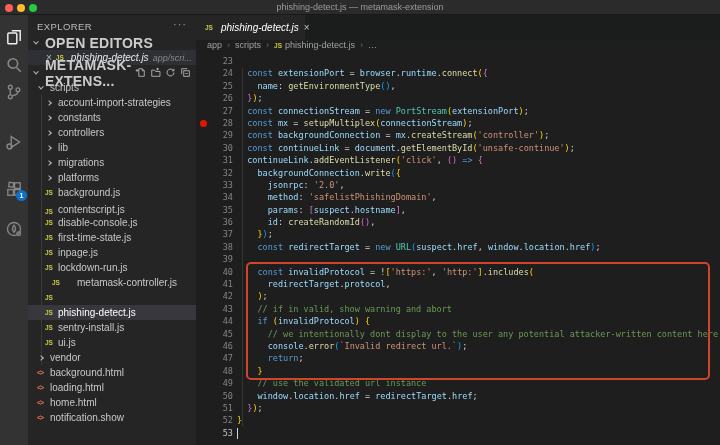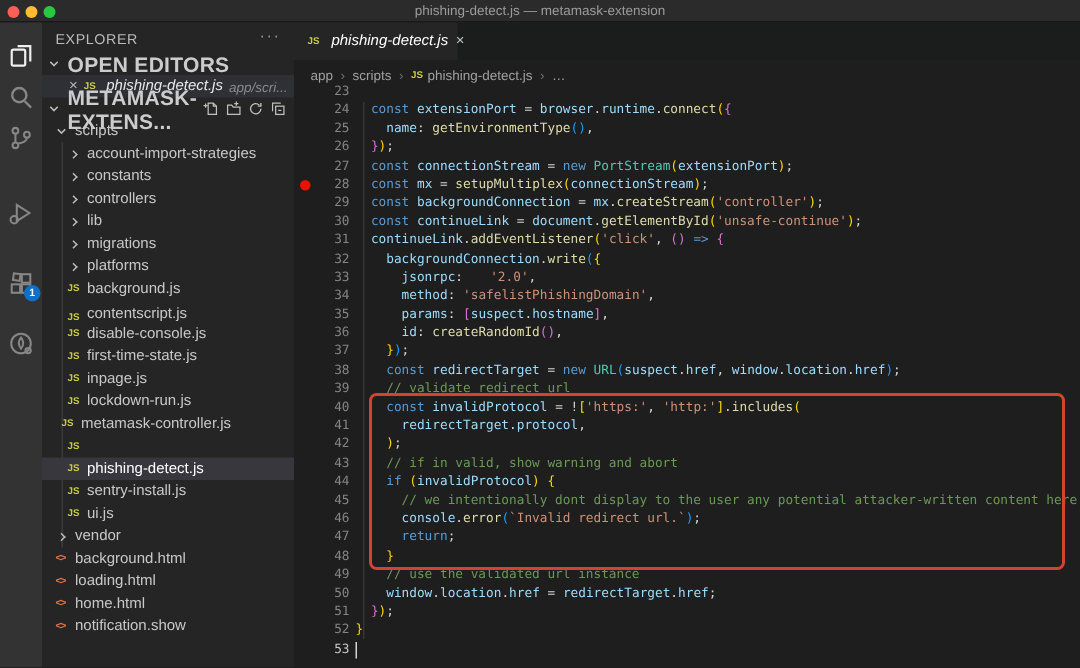--- a/index.html
+++ b/index.html
@@ -43,21 +43,21 @@
   .ficon.js { color:#cbcb41; font-size:6.5px; }
   .ficon.html { color:#e8774a; font-size:7px; letter-spacing:-1px; }
   .mini-js { color:#cbcb41; font-weight:bold; font-size:6.5px; margin-right:3px; }
 
   
   .editor { flex:1; position:relative; background:#1e1e1e; overflow:hidden; }
   .tabbar { height:25px; background:#1b1c1c; display:flex; }
   .tab { width:109px; height:25px; background:#252526; display:flex; align-items:center; padding:0 7px 0 9px; gap:5px; cursor:pointer; }
   .tab-label { font-size:10px; font-style:italic; color:#ffffff; white-space:nowrap; flex:1; }
   .tab-close { color:#c5c5c5; font-size:10px; }
-  .breadcrumb { height:15px; display:flex; align-items:flex-end; font-size:9px; color:#a0a0a0; padding-left:11px; gap:5px; background:#1e1e1e; }
+  .breadcrumb { height:15px; display:flex; align-items:flex-start; font-size:9px; color:#a0a0a0; padding-left:11px; gap:5px; background:#1e1e1e; }
   .bc-sep { color:#6f6f6f; font-size:9px; }
   .bc-item { display:flex; align-items:center; cursor:pointer; }
 
   .code { position:absolute; top:40px; left:0; right:0; bottom:0; font-family:"DejaVu Sans Mono",monospace; font-size:8.5px; line-height:12.4px; overflow:hidden; }
   .code-guide { position:absolute; left:46px; top:13px; width:1px; height:358px; background:#353535; }
   .cline { display:flex; height:12.4px; white-space:pre; }
   .gut { width:41px; flex:none; position:relative; }
   .lnum { position:absolute; right:4px; top:0; color:#858585; }
   .lnum.cur { color:#c6c6c6; }
   .bp { position:absolute; left:4px; top:3px; width:7px; height:7px; border-radius:50%; }
@@ -219,21 +219,21 @@
           <span class="tlabel">first-time-state.js</span>
         </div>
         <div class="trow" style="padding-left: 17px;">
           <span class="ficon js">JS</span>
           <span class="tlabel">inpage.js</span>
         </div>
         <div class="trow" style="padding-left: 17px;">
           <span class="ficon js">JS</span>
           <span class="tlabel">lockdown-run.js</span>
         </div>
-        <div class="trow" style="padding-left: 13px;">
+        <div class="trow" style="padding-left: 24px; gap: 12px;">
           <span class="ficon js">JS</span>
           <span class="tlabel">metamask-controller.js</span>
         </div>
         <div class="trow" style="padding-left: 17px;">
           <span class="ficon js">JS</span>
         </div>
         <div class="trow sel" style="padding-left: 17px;">
           <span class="ficon js">JS</span>
           <span class="tlabel">phishing-detect.js</span>
         </div>
@@ -302,27 +302,27 @@
           <div class="cline"><span class="gut"><span class="lnum">23</span></span><span class="ctext"></span></div>
           <div class="cline"><span class="gut"><span class="lnum">24</span></span><span class="ctext">  <span style="color: rgb(86, 156, 214);">const </span><span style="color: rgb(156, 220, 254);">extensionPort</span><span style="color: rgb(212, 212, 212);"> = </span><span style="color: rgb(156, 220, 254);">browser</span><span style="color: rgb(212, 212, 212);">.</span><span style="color: rgb(156, 220, 254);">runtime</span><span style="color: rgb(212, 212, 212);">.</span><span style="color: rgb(220, 220, 170);">connect</span><span style="color: rgb(255, 215, 0);">(</span><span style="color: rgb(218, 112, 214);">{</span></span></div>
           <div class="cline"><span class="gut"><span class="lnum">25</span></span><span class="ctext">    <span style="color: rgb(156, 220, 254);">name</span><span style="color: rgb(212, 212, 212);">: </span><span style="color: rgb(220, 220, 170);">getEnvironmentType</span><span style="color: rgb(23, 159, 255);">(</span><span style="color: rgb(23, 159, 255);">)</span><span style="color: rgb(212, 212, 212);">,</span></span></div>
           <div class="cline"><span class="gut"><span class="lnum">26</span></span><span class="ctext">  <span style="color: rgb(218, 112, 214);">}</span><span style="color: rgb(255, 215, 0);">)</span><span style="color: rgb(212, 212, 212);">;</span></span></div>
           <div class="cline"><span class="gut"><span class="lnum">27</span></span><span class="ctext">  <span style="color: rgb(86, 156, 214);">const </span><span style="color: rgb(156, 220, 254);">connectionStream</span><span style="color: rgb(212, 212, 212);"> = </span><span style="color: rgb(86, 156, 214);">new </span><span style="color: rgb(78, 201, 176);">PortStream</span><span style="color: rgb(255, 215, 0);">(</span><span style="color: rgb(156, 220, 254);">extensionPort</span><span style="color: rgb(255, 215, 0);">)</span><span style="color: rgb(212, 212, 212);">;</span></span></div>
           <div class="cline"><span class="gut"><span class="bp" style="background: rgb(229, 20, 0);"></span><span class="lnum">28</span></span><span class="ctext">  <span style="color: rgb(86, 156, 214);">const </span><span style="color: rgb(156, 220, 254);">mx</span><span style="color: rgb(212, 212, 212);"> = </span><span style="color: rgb(220, 220, 170);">setupMultiplex</span><span style="color: rgb(255, 215, 0);">(</span><span style="color: rgb(156, 220, 254);">connectionStream</span><span style="color: rgb(255, 215, 0);">)</span><span style="color: rgb(212, 212, 212);">;</span></span></div>
           <div class="cline"><span class="gut"><span class="lnum">29</span></span><span class="ctext">  <span style="color: rgb(86, 156, 214);">const </span><span style="color: rgb(156, 220, 254);">backgroundConnection</span><span style="color: rgb(212, 212, 212);"> = </span><span style="color: rgb(156, 220, 254);">mx</span><span style="color: rgb(212, 212, 212);">.</span><span style="color: rgb(220, 220, 170);">createStream</span><span style="color: rgb(255, 215, 0);">(</span><span style="color: rgb(206, 145, 120);">'controller'</span><span style="color: rgb(255, 215, 0);">)</span><span style="color: rgb(212, 212, 212);">;</span></span></div>
           <div class="cline"><span class="gut"><span class="lnum">30</span></span><span class="ctext">  <span style="color: rgb(86, 156, 214);">const </span><span style="color: rgb(156, 220, 254);">continueLink</span><span style="color: rgb(212, 212, 212);"> = </span><span style="color: rgb(156, 220, 254);">document</span><span style="color: rgb(212, 212, 212);">.</span><span style="color: rgb(220, 220, 170);">getElementById</span><span style="color: rgb(255, 215, 0);">(</span><span style="color: rgb(206, 145, 120);">'unsafe-continue'</span><span style="color: rgb(255, 215, 0);">)</span><span style="color: rgb(212, 212, 212);">;</span></span></div>
           <div class="cline"><span class="gut"><span class="lnum">31</span></span><span class="ctext">  <span style="color: rgb(156, 220, 254);">continueLink</span><span style="color: rgb(212, 212, 212);">.</span><span style="color: rgb(220, 220, 170);">addEventListener</span><span style="color: rgb(255, 215, 0);">(</span><span style="color: rgb(206, 145, 120);">'click'</span><span style="color: rgb(212, 212, 212);">, </span><span style="color: rgb(218, 112, 214);">(</span><span style="color: rgb(218, 112, 214);">)</span><span style="color: rgb(212, 212, 212);"> </span><span style="color: rgb(86, 156, 214);">=&gt;</span><span style="color: rgb(212, 212, 212);"> </span><span style="color: rgb(218, 112, 214);">{</span></span></div>
           <div class="cline"><span class="gut"><span class="lnum">32</span></span><span class="ctext">    <span style="color: rgb(156, 220, 254);">backgroundConnection</span><span style="color: rgb(212, 212, 212);">.</span><span style="color: rgb(220, 220, 170);">write</span><span style="color: rgb(23, 159, 255);">(</span><span style="color: rgb(255, 215, 0);">{</span></span></div>
-          <div class="cline"><span class="gut"><span class="lnum">33</span></span><span class="ctext">      <span style="color: rgb(156, 220, 254); margin-top: 23px;">jsonrpc</span><span style="color: rgb(212, 212, 212);">: </span><span style="color: rgb(206, 145, 120); margin-left: 13px;">'2.0'</span><span style="color: rgb(212, 212, 212);">,</span></span></div>
+          <div class="cline"><span class="gut"><span class="lnum">33</span></span><span class="ctext">      <span style="color: rgb(156, 220, 254); margin-top: 23px;">jsonrpc</span><span style="color: rgb(212, 212, 212);">: </span><span style="color: rgb(206, 145, 120);">'2.0'</span><span style="color: rgb(212, 212, 212);">,</span></span></div>
           <div class="cline"><span class="gut"><span class="lnum">34</span></span><span class="ctext">      <span style="color: rgb(156, 220, 254);">method</span><span style="color: rgb(212, 212, 212);">: </span><span style="color: rgb(206, 145, 120);">'safelistPhishingDomain'</span><span style="color: rgb(212, 212, 212);">,</span></span></div>
           <div class="cline"><span class="gut"><span class="lnum">35</span></span><span class="ctext">      <span style="color: rgb(156, 220, 254);">params</span><span style="color: rgb(212, 212, 212);">: </span><span style="color: rgb(218, 112, 214);">[</span><span style="color: rgb(156, 220, 254);">suspect</span><span style="color: rgb(212, 212, 212);">.</span><span style="color: rgb(156, 220, 254);">hostname</span><span style="color: rgb(218, 112, 214);">]</span><span style="color: rgb(212, 212, 212);">,</span></span></div>
           <div class="cline"><span class="gut"><span class="lnum">36</span></span><span class="ctext">      <span style="color: rgb(156, 220, 254);">id</span><span style="color: rgb(212, 212, 212);">: </span><span style="color: rgb(220, 220, 170);">createRandomId</span><span style="color: rgb(218, 112, 214);">(</span><span style="color: rgb(218, 112, 214);">)</span><span style="color: rgb(212, 212, 212);">,</span></span></div>
           <div class="cline"><span class="gut"><span class="lnum">37</span></span><span class="ctext">    <span style="color: rgb(255, 215, 0);">}</span><span style="color: rgb(23, 159, 255);">)</span><span style="color: rgb(212, 212, 212);">;</span></span></div>
           <div class="cline"><span class="gut"><span class="lnum">38</span></span><span class="ctext">    <span style="color: rgb(86, 156, 214);">const </span><span style="color: rgb(156, 220, 254);">redirectTarget</span><span style="color: rgb(212, 212, 212);"> = </span><span style="color: rgb(86, 156, 214);">new </span><span style="color: rgb(78, 201, 176);">URL</span><span style="color: rgb(23, 159, 255);">(</span><span style="color: rgb(156, 220, 254);">suspect</span><span style="color: rgb(212, 212, 212);">.</span><span style="color: rgb(156, 220, 254);">href</span><span style="color: rgb(212, 212, 212);">, </span><span style="color: rgb(156, 220, 254);">window</span><span style="color: rgb(212, 212, 212);">.</span><span style="color: rgb(156, 220, 254);">location</span><span style="color: rgb(212, 212, 212);">.</span><span style="color: rgb(156, 220, 254);">href</span><span style="color: rgb(23, 159, 255);">)</span><span style="color: rgb(212, 212, 212);">;</span></span></div>
-          <div class="cline"><span class="gut"><span class="lnum">39</span></span><span class="ctext">    <span style="color: rgb(106, 153, 85);">// validate redirect url</span></span></div>
+          <div class="cline"><span class="gut"><span class="lnum">39</span></span></div>
           <div class="cline"><span class="gut"><span class="lnum">40</span></span><span class="ctext">    <span style="color: rgb(86, 156, 214);">const </span><span style="color: rgb(156, 220, 254);">invalidProtocol</span><span style="color: rgb(212, 212, 212);"> = </span><span style="color: rgb(212, 212, 212);">!</span><span style="color: rgb(255, 215, 0);">[</span><span style="color: rgb(206, 145, 120);">'https:'</span><span style="color: rgb(212, 212, 212);">, </span><span style="color: rgb(206, 145, 120);">'http:'</span><span style="color: rgb(255, 215, 0);">]</span><span style="color: rgb(212, 212, 212);">.</span><span style="color: rgb(220, 220, 170);">includes</span><span style="color: rgb(255, 215, 0);">(</span></span></div>
           <div class="cline"><span class="gut"><span class="lnum">41</span></span><span class="ctext">      <span style="color: rgb(156, 220, 254);">redirectTarget</span><span style="color: rgb(212, 212, 212);">.</span><span style="color: rgb(156, 220, 254);">protocol</span><span style="color: rgb(212, 212, 212);">,</span></span></div>
           <div class="cline"><span class="gut"><span class="lnum">42</span></span><span class="ctext">    <span style="color: rgb(255, 215, 0);">)</span><span style="color: rgb(212, 212, 212);">;</span></span></div>
           <div class="cline"><span class="gut"><span class="lnum">43</span></span><span class="ctext">    <span style="color: rgb(106, 153, 85);">// if in valid, show warning and abort</span></span></div>
           <div class="cline"><span class="gut"><span class="lnum">44</span></span><span class="ctext">    <span style="color: rgb(86, 156, 214);">if </span><span style="color: rgb(255, 215, 0);">(</span><span style="color: rgb(156, 220, 254);">invalidProtocol</span><span style="color: rgb(255, 215, 0);">)</span><span style="color: rgb(212, 212, 212);"> </span><span style="color: rgb(255, 215, 0);">{</span></span></div>
           <div class="cline"><span class="gut"><span class="lnum">45</span></span><span class="ctext">      <span style="color: rgb(106, 153, 85);">// we intentionally dont display to the user any potential attacker-written content here</span></span></div>
           <div class="cline"><span class="gut"><span class="lnum">46</span></span><span class="ctext">      <span style="color: rgb(156, 220, 254);">console</span><span style="color: rgb(212, 212, 212);">.</span><span style="color: rgb(220, 220, 170);">error</span><span style="color: rgb(23, 159, 255);">(</span><span style="color: rgb(206, 145, 120);">`Invalid redirect url.`</span><span style="color: rgb(23, 159, 255);">)</span><span style="color: rgb(212, 212, 212);">;</span></span></div>
           <div class="cline"><span class="gut"><span class="lnum">47</span></span><span class="ctext">      <span style="color: rgb(86, 156, 214);">return</span><span style="color: rgb(212, 212, 212);">;</span></span></div>
           <div class="cline"><span class="gut"><span class="lnum">48</span></span><span class="ctext">    <span style="color: rgb(255, 215, 0);">}</span></span></div>
           <div class="cline"><span class="gut"><span class="lnum">49</span></span><span class="ctext">    <span style="color: rgb(106, 153, 85);">// use the validated url instance</span></span></div>

